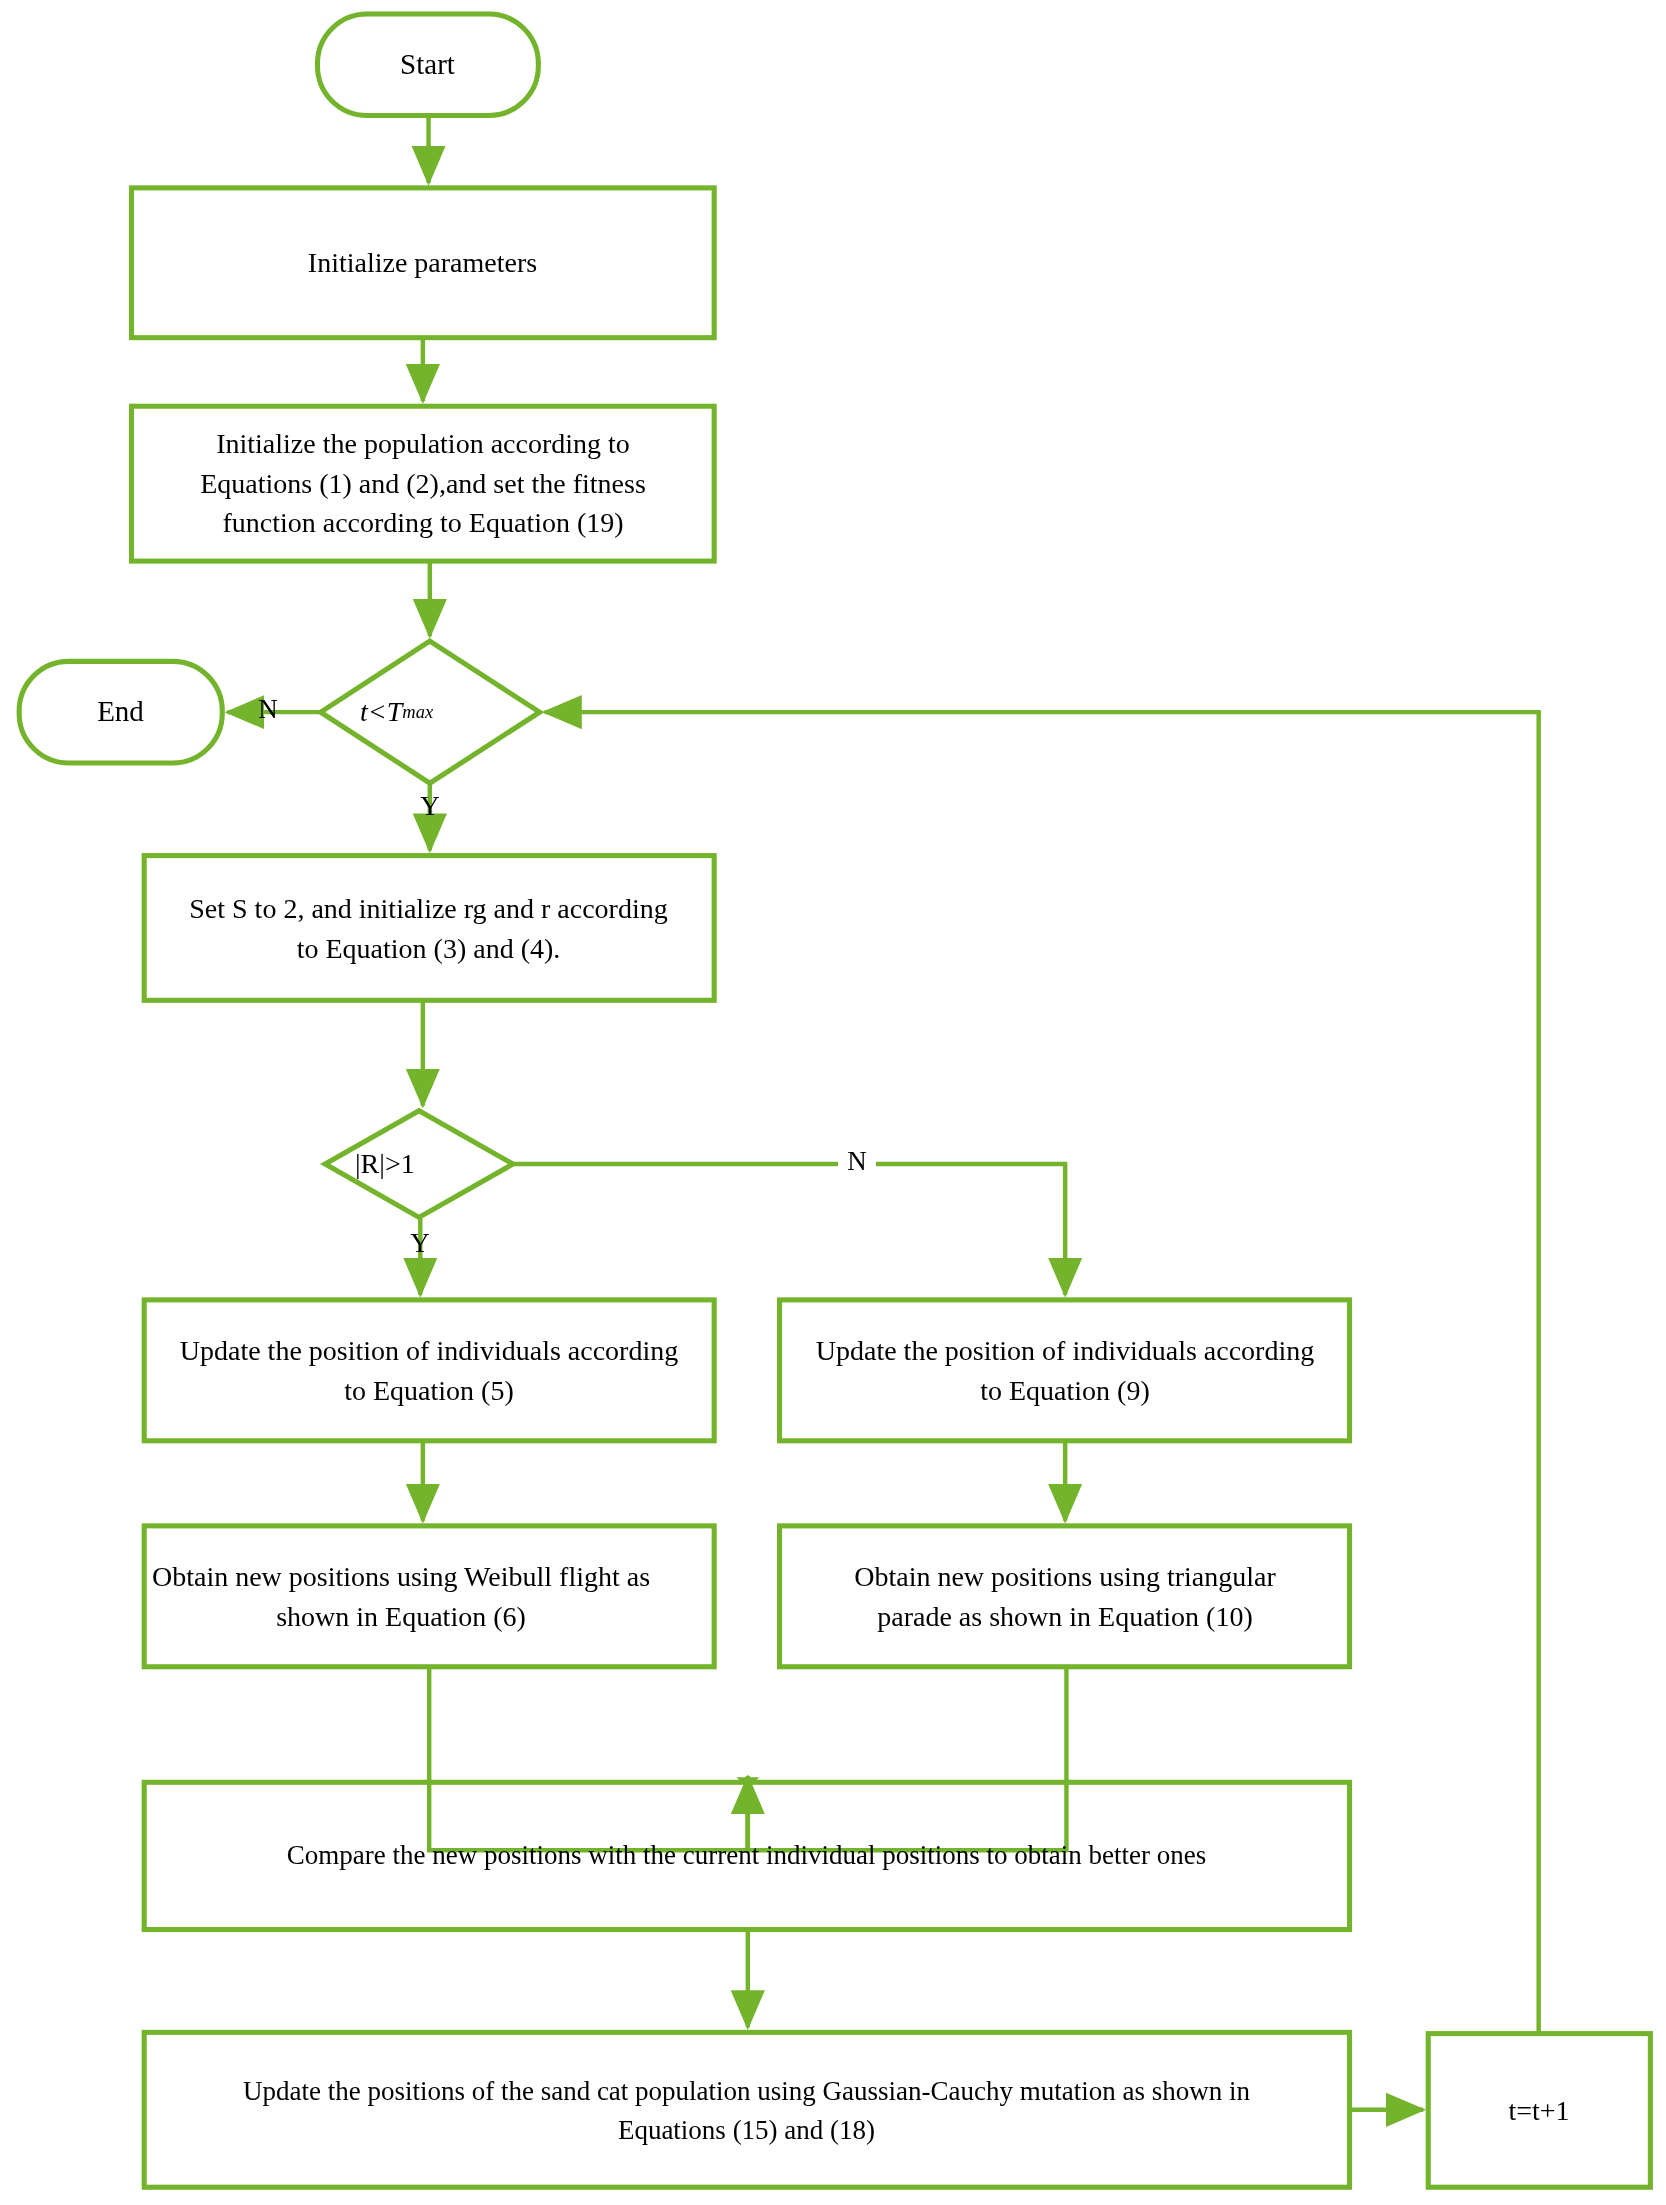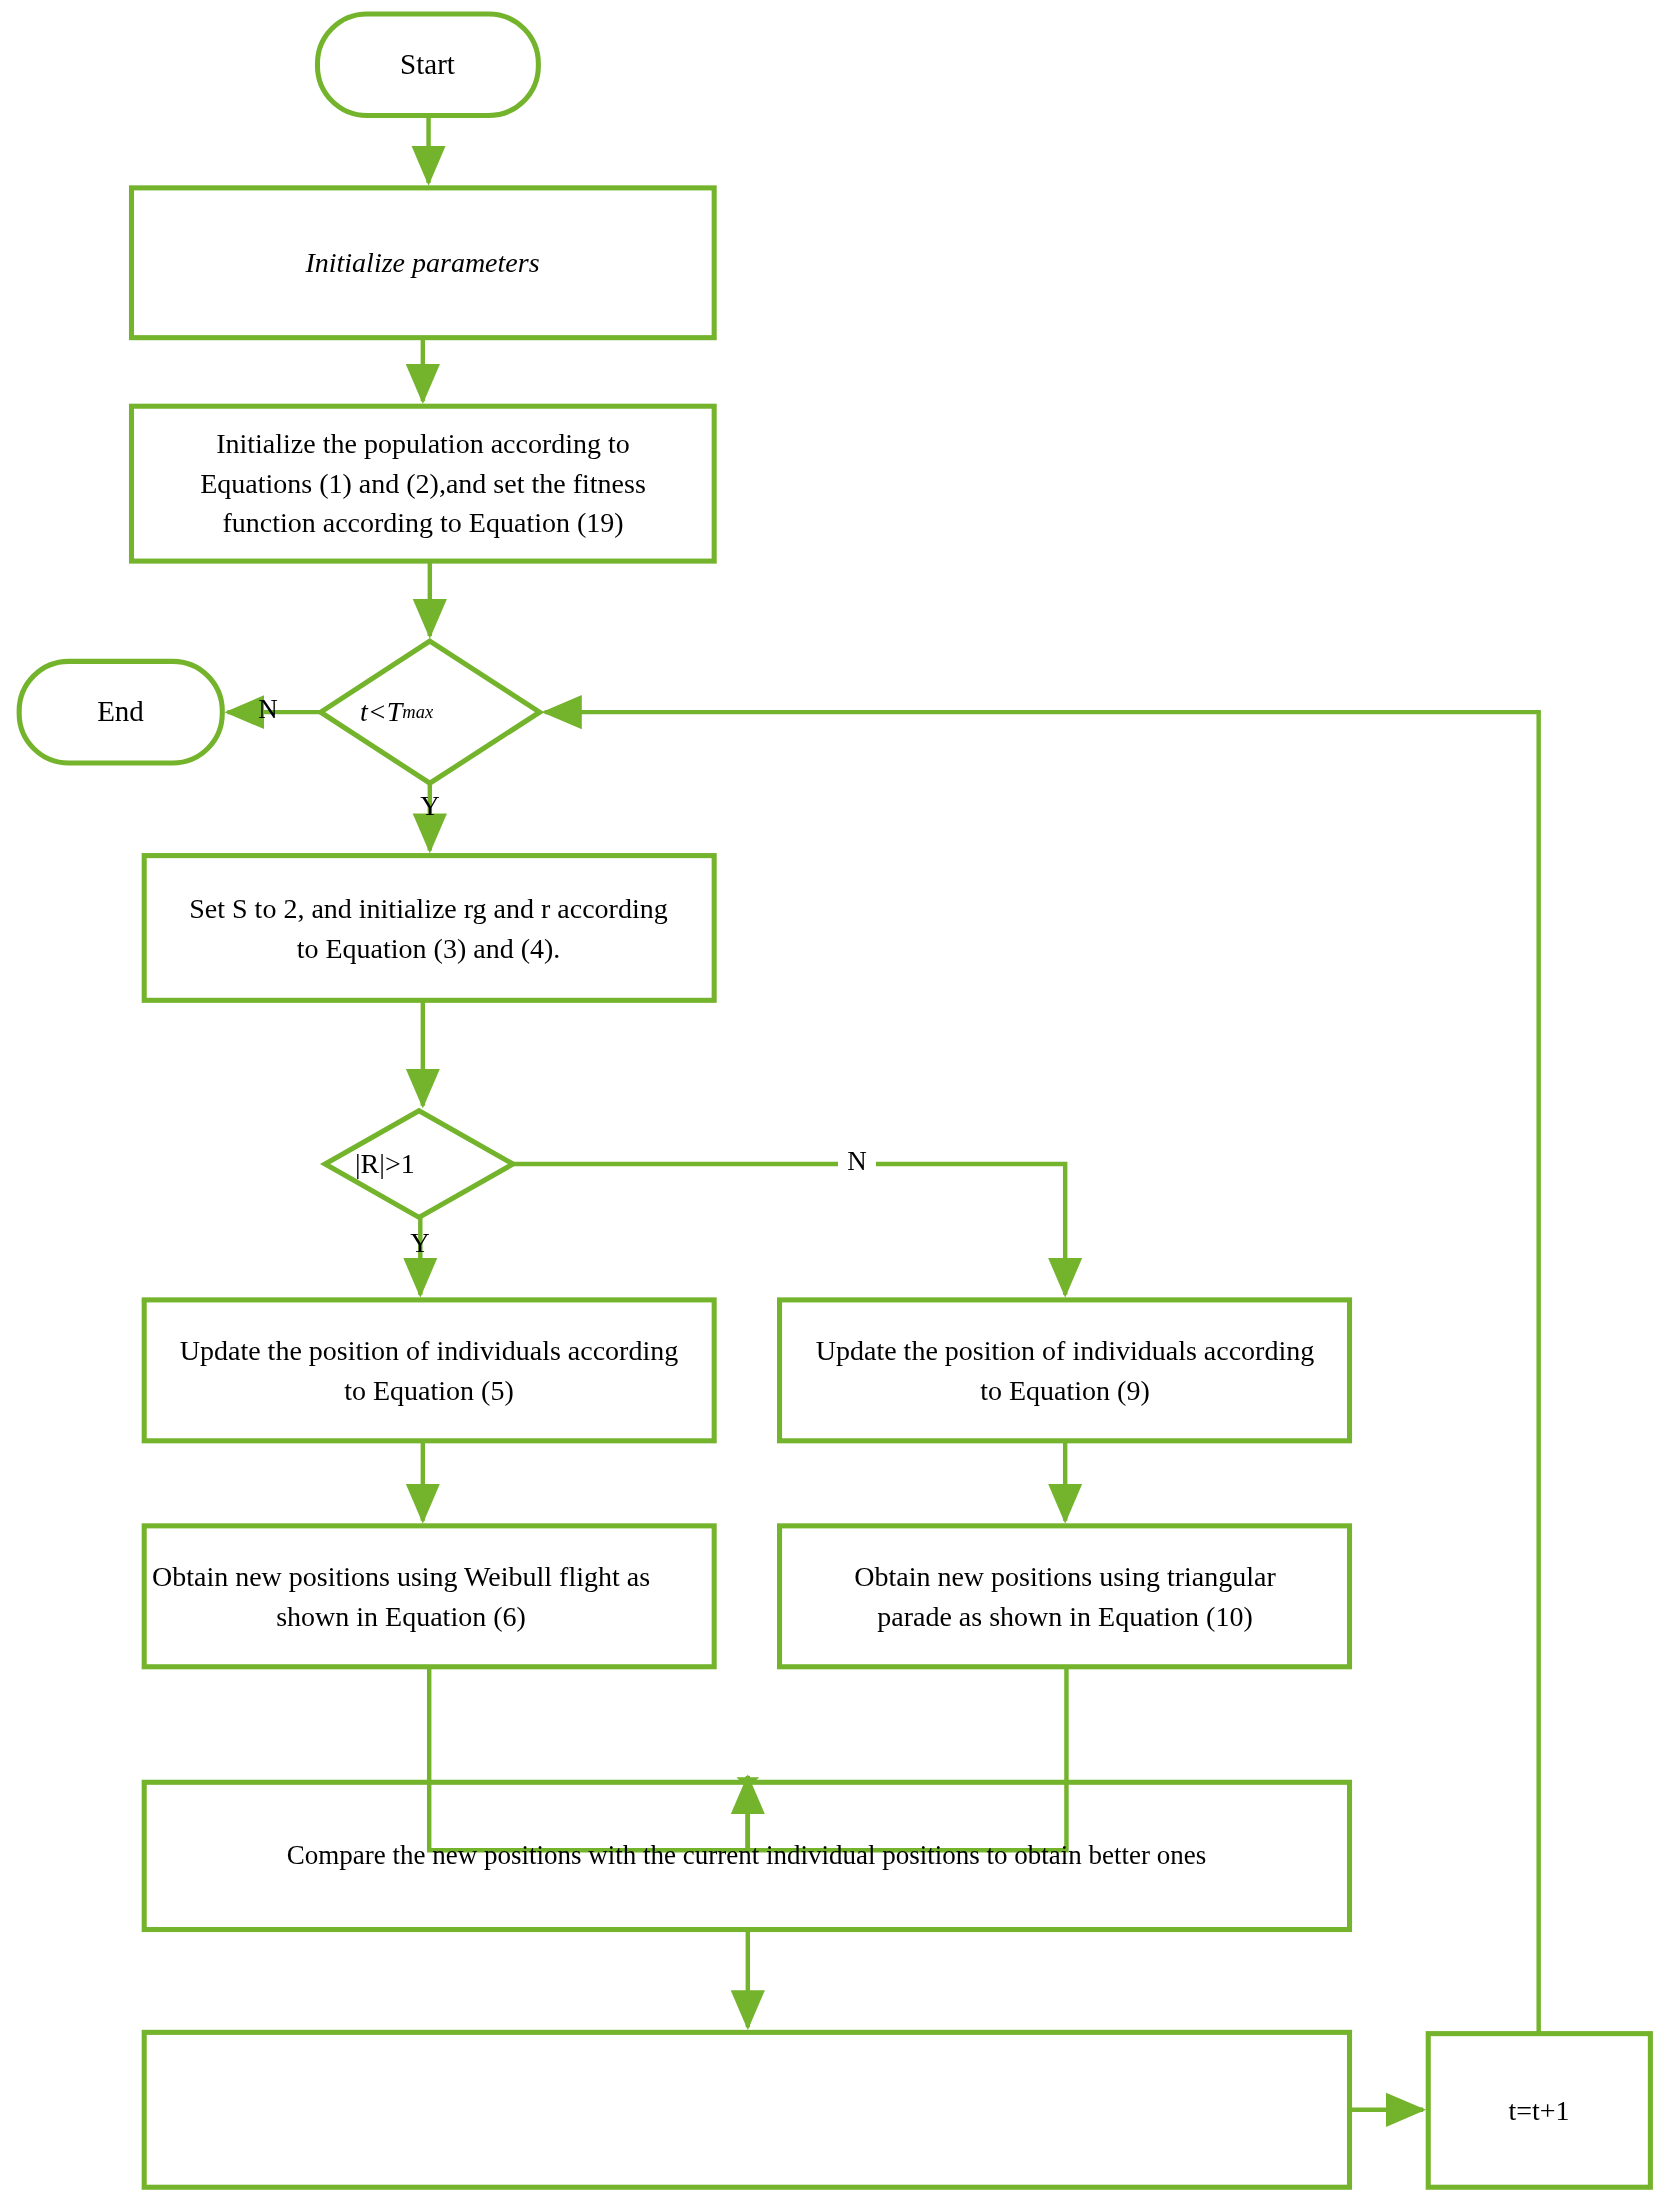--- a/index.html
+++ b/index.html
@@ -134,21 +134,21 @@
     </g>
 
     <g stroke="#74B42C" fill="none" stroke-width="7">
       <line x1="1178" y1="2915" x2="1178" y2="2798"></line>
     </g>
     <polygon points="1160,2790 1196,2790 1178,2808" fill="#74B42C" transform="translate(0,10)"></polygon>
   </svg>
 
   <div class="node-label fs-term" style="left:317px; top:14px; width:221px; height:102px;">Start</div>
 
-  <div class="node-label fs-proc" style="left:131px; top:188px; width:583px; height:150px;font-style:italic;">Initialize parameters</div>
+  <div class="node-label fs-proc" style="left:131px; top:188px; width:583px; height:150px;">Initialize parameters</div>
 
   <div class="node-label fs-proc" style="left:138px; top:406px; width:570px; height:155px;">Initialize the population according to
 Equations (1) and (2),and set the fitness
 function according to Equation (19)</div>
 
   <div class="node-label fs-dec" style="left:355px; top:661px; width:152px; height:102px; justify-content:flex-start; padding-left:5.1px;font-style:italic;"><span>t&lt;T</span><span class="sub">max</span></div>
 
   <div class="node-label fs-term" style="left:19px; top:661px; width:203px; height:102px;">End</div>
 
   <div class="node-label fs-proc" style="left:150px; top:856px; width:557px; height:145px;">Set S to 2, and initialize rg and r according
@@ -163,20 +163,22 @@
 to Equation (9)</div>
 
   <div class="node-label fs-proc" style="left:147px; top:1526px; width:508px; height:141px;">Obtain new positions using Weibull flight as
 shown in Equation (6)</div>
 
   <div class="node-label fs-proc" style="left:783px; top:1526px; width:564px; height:141px;">Obtain new positions using triangular
 parade as shown in Equation (10)</div>
 
   <div class="node-label fs-wide" style="left:150px; top:1782px; width:1193px; height:147px;">Compare the new positions with the current individual positions to obtain better ones</div>
 
+  <div class="node-label fs-wide" style="left:150px; top:2033px; width:1193px; height:155px;">Update the positions of the sand cat population using Gaussian-Cauchy mutation as shown in
+Equations (15) and (18)</div>
 
   <div class="node-label fs-proc" style="left:1428px; top:2034px; width:222px; height:154px;">t=t+1</div>
 
   <div class="edge-label fs-edge" style="left:249px; top:696px; width:38px;">N</div>
 
   <div class="edge-label fs-edge" style="left:411px; top:793px; width:38px;">Y</div>
 
   <div class="edge-label fs-edge" style="left:838px; top:1148px; width:38px; background:#ffffff;">N</div>
 
   <div class="edge-label fs-edge" style="left:401px; top:1230px; width:38px;">Y</div>

